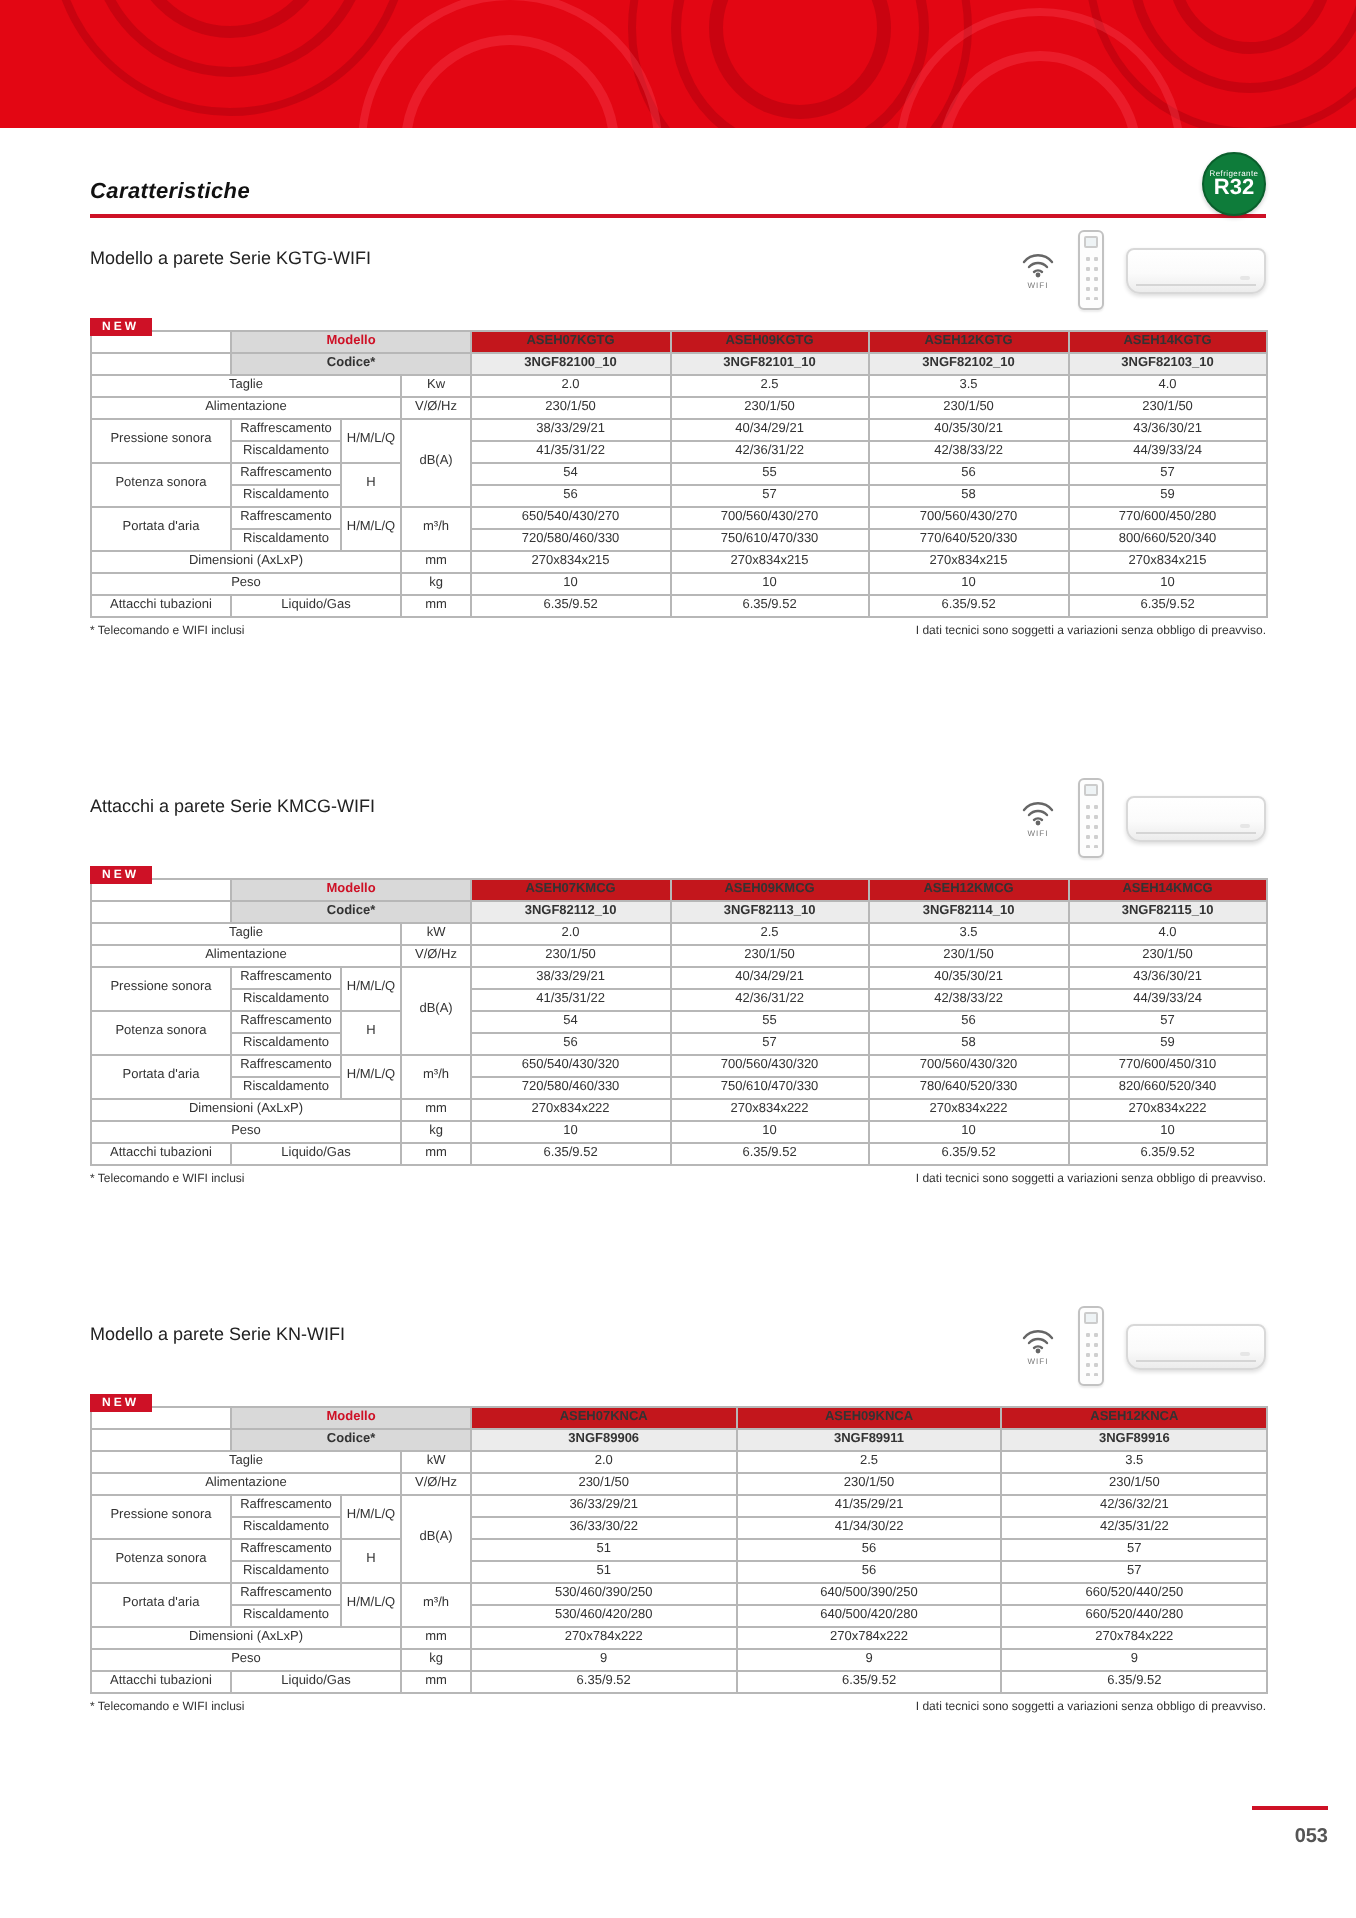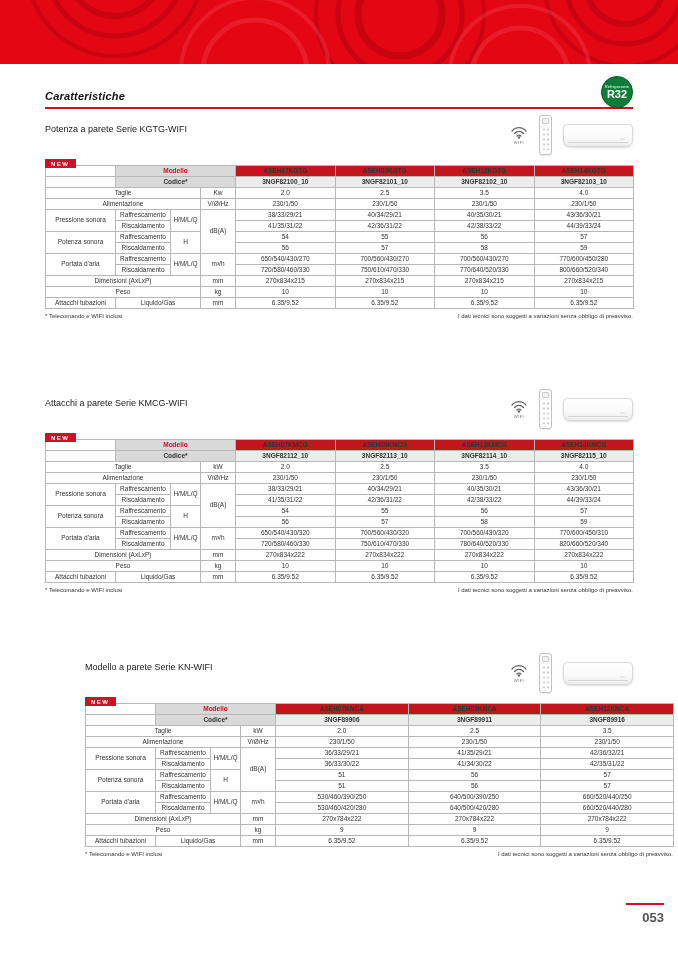--- a/index.html
+++ b/index.html
@@ -27,21 +27,21 @@
     display:flex; flex-direction:column; align-items:center; justify-content:center;
     color:#fff; text-align:center; box-shadow:0 1px 2px rgba(0,0,0,.2);
   }
   .r32-top { font-size:4px; line-height:5px; letter-spacing:.2px; }
   .r32-main { font-size:11px; font-weight:bold; line-height:11px; }
 
   
   .model-section { position:relative; }
   #sections > .model-section:nth-child(1) { margin-top:8px; }
   #sections > .model-section:nth-child(2) { margin-top:72px; }
-  #sections > .model-section:nth-child(3) { margin-top:62px;margin-left:40px; }
+  #sections > .model-section:nth-child(3) { margin-top:62px; }
 
   .section-head { position:relative; height:46px; padding-top:7px; }
   h2.section-title { font-size:9px; font-weight:normal; color:#222; }
   .new-badge {
     display:inline-block; margin-top:4px; background:#ce1126; color:#fff;
     font-size:6px; font-weight:bold; letter-spacing:1.5px; padding:2px 6px 1px;
   }
 
   .head-images { position:absolute; right:0; top:-2px; display:flex; align-items:center; gap:11px; }
   .wifi-wrap { display:flex; flex-direction:column; align-items:center; gap:1px; }
@@ -81,21 +81,21 @@
   td.sub { text-align:left; }
   td.mode, td.unit { text-align:center; }
 
   .footnote-row { display:flex; justify-content:space-between; width:588px; margin-top:4px; }
   .fn-left { font-size:6px; color:#333; }
   .fn-right { font-size:6px; color:#333; }
 
   
   .page-num { position:absolute; right:14px; top:903px; text-align:right; }
   .pn-rule { width:38px; height:2px; background:#ce1126; margin-left:auto; margin-bottom:3px; }
-  .pn-text { font-size:13px; font-weight:bold; color:#555; }
+  .pn-text { font-size:10px; font-weight:bold; color:#555; }
 </style>
 </head>
 <body>
 
 <div class="banner">
   <svg width="678" height="64" viewBox="0 0 678 64" preserveAspectRatio="none">
     <rect width="678" height="64" fill="#e30613"></rect>
     <g fill="none" stroke="#a8000e" stroke-opacity="0.45">
       <circle cx="115" cy="-32" r="48" stroke-width="6"></circle>
       <circle cx="115" cy="-32" r="68" stroke-width="5"></circle>
@@ -123,21 +123,21 @@
     <div class="r32-badge">
       <span class="r32-top">Refrigerante</span>
       <span class="r32-main">R32</span>
     </div>
   </div>
   <div class="red-rule"></div>
 
   <div id="sections">
   <section class="model-section">
     <div class="section-head">
-      <h2 class="section-title">Potenza a parete Serie KGTG-WIFI</h2><br>
+      <h2 class="section-title">Modello a parete Serie KGTG-WIFI</h2><br>
       <span class="new-badge">NEW</span>
 
       <div class="head-images">
         <div class="wifi-wrap">
           <svg width="18" height="13" viewBox="0 0 18 13">
             <g fill="none" stroke="#666" stroke-width="1.2" stroke-linecap="round">
               <path d="M2,5 A9,9 0 0 1 16,5"></path>
               <path d="M4.5,7.5 A6,6 0 0 1 13.5,7.5"></path>
               <path d="M7,10 A3,3 0 0 1 11,10"></path>
             </g>

